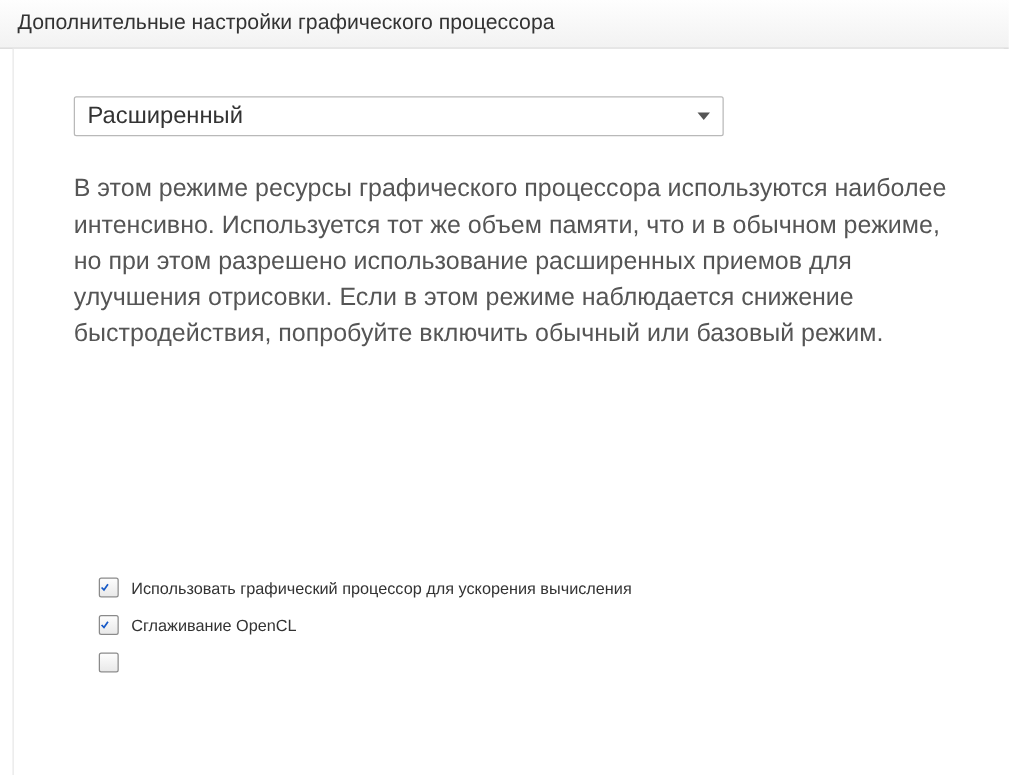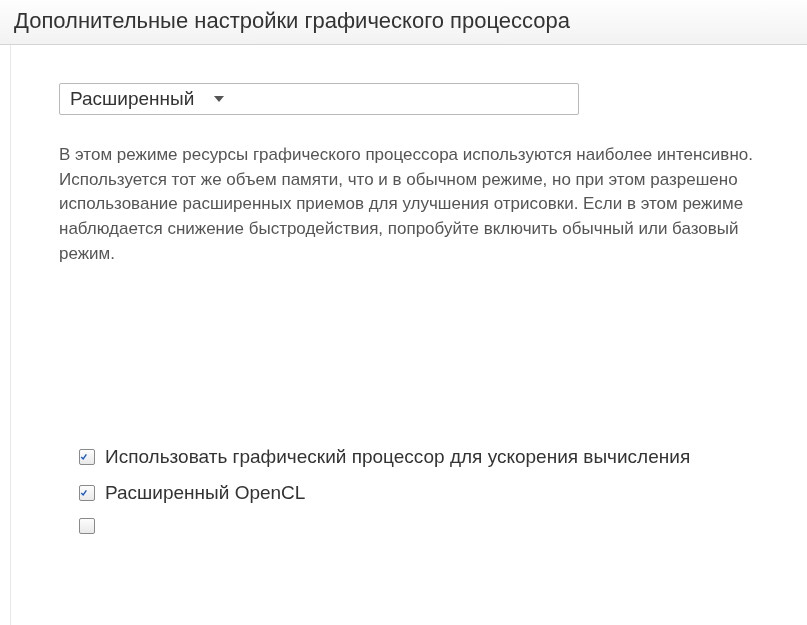--- a/index.html
+++ b/index.html
@@ -18,21 +18,21 @@
     }
     .window {
       width: 807px;
       height: 625px;
       position: relative;
     }
     .titlebar {
       background: linear-gradient(to bottom, #fefefe, #f2f2f2);
       border-bottom: 1px solid #d4d4d4;
       padding: 8px 14px 10px;
-      font-size: 22px;
+      font-size: 17px;
       color: #333;
     }
     .content {
       background: #fff;
       padding: 38px 28px 0 48px;
       border-left: 1px solid #e8e8e8;
       margin-left: 10px;
       margin-right: 4px;
       height: calc(100% - 44px);
       position: relative;
@@ -50,49 +50,50 @@
     .dropdown {
       flex: 1;
       border: 1px solid #b9b9b9;
       border-radius: 2px;
       background: #fff;
       padding: 4px 10px;
       font-size: 19px;
       color: #333;
       display: flex;
       align-items: center;
+      justify-content: space-between;
       cursor: pointer;
       max-width: 520px;
       gap: 20px;
     }
     .dropdown .caret {
       width: 0;
       height: 0;
       border-left: 5px solid transparent;
       border-right: 5px solid transparent;
       border-top: 6px solid #555;
     }
     .description {
-      font-size: 17px;
+      font-size: 20px;
       line-height: 1.45;
       color: #555;
       max-width: 740px;
       margin-bottom: 180px;
     }
     .options {
       display: flex;
       flex-direction: column;
       gap: 14px;
       margin-left: 8px;
     }
     .check-row {
       display: flex;
       align-items: center;
       gap: 10px;
-      font-size: 19px;
+      font-size: 13px;
       color: #333;
       cursor: pointer;
       padding-left: 12px;
     }
     .checkbox {
       width: 16px;
       height: 16px;
       border: 1px solid #8a8a8a;
       border-radius: 2px;
       background: linear-gradient(to bottom, #fdfdfd, #e9e9e9);
@@ -149,21 +150,21 @@
         </span>
         <span>Использовать графический процессор для ускорения вычисления</span>
       </label>
 
       <label class="check-row">
         <span class="checkbox checked">
           <svg class="tick" viewBox="0 0 12 12">
               <path d="M2 6 L5 9 L10 2"></path>
             </svg>
         </span>
-        <span>Расширенный OpenCL</span>
+        <span>Сглаживание OpenCL</span>
       </label>
 
 
       <label class="check-row">
         <span class="checkbox">
           
         </span>
       </label>
 
     </div>

